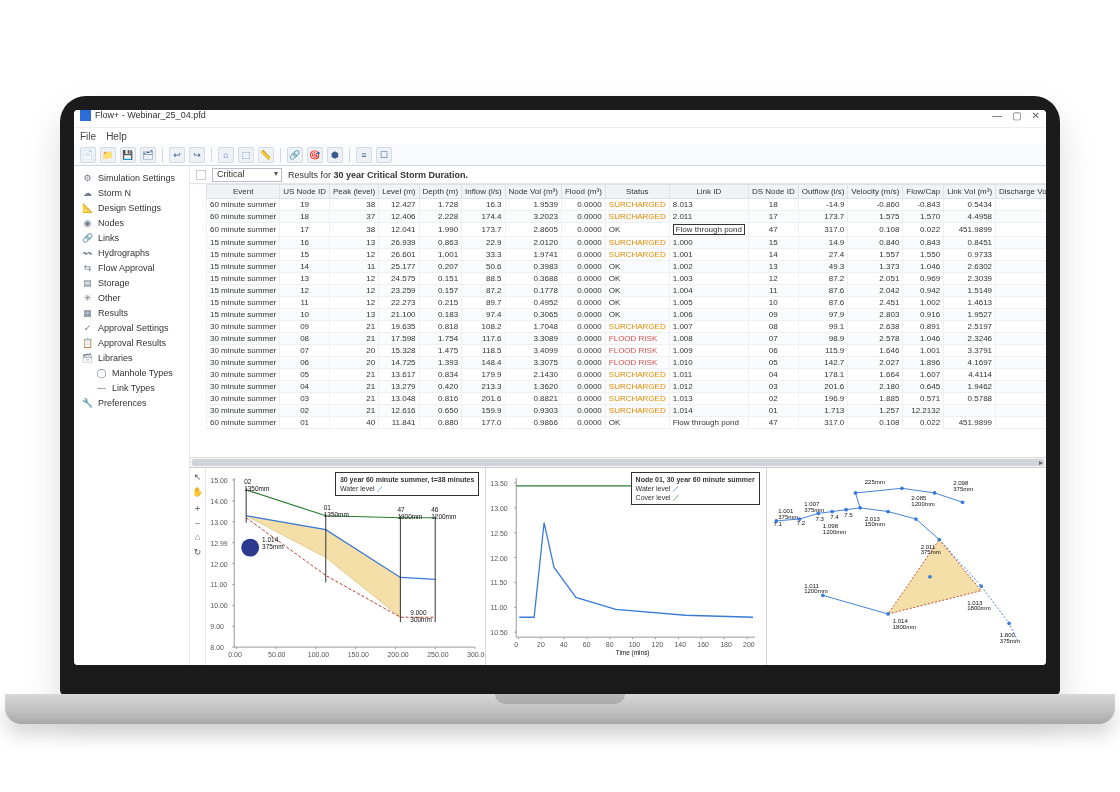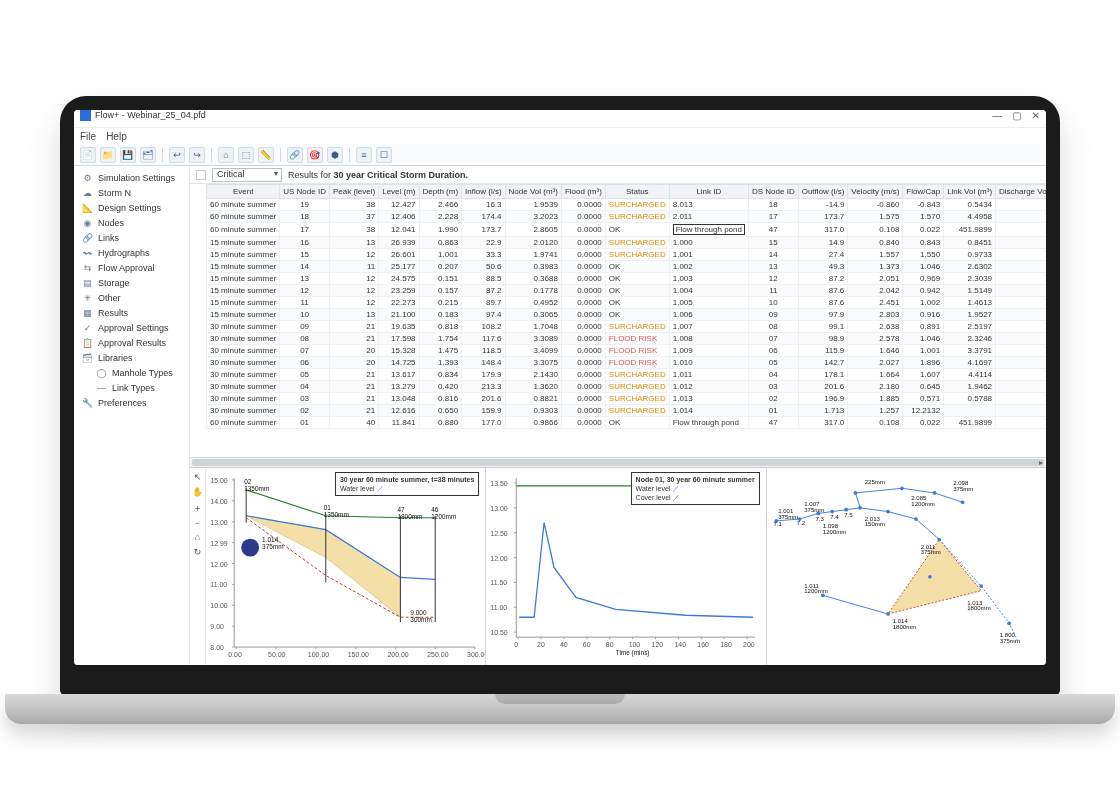--- a/index.html
+++ b/index.html
@@ -243,21 +243,21 @@
                   <th>Link Vol (m³)</th>
                   <th>Discharge Vol (m³)</th>
                 </tr>
               </thead>
             <tbody id="tbody">
                 <tr>
                   <td class="l">60 minute summer</td>
                   <td class="c">19</td>
                   <td>38</td>
                   <td>12.427</td>
-                  <td>2.466</td>
+                  <td>1.728</td>
                   <td>16.3</td>
                   <td>1.9539</td>
                   <td>0.0000</td>
                   <td class="l status-sur">SURCHARGED</td>
                   <td class="l">8.013</td>
                   <td class="c">18</td>
                   <td>-14.9</td>
                   <td>-0.860</td>
                   <td>-0.843</td>
                   <td>0.5434</td>

